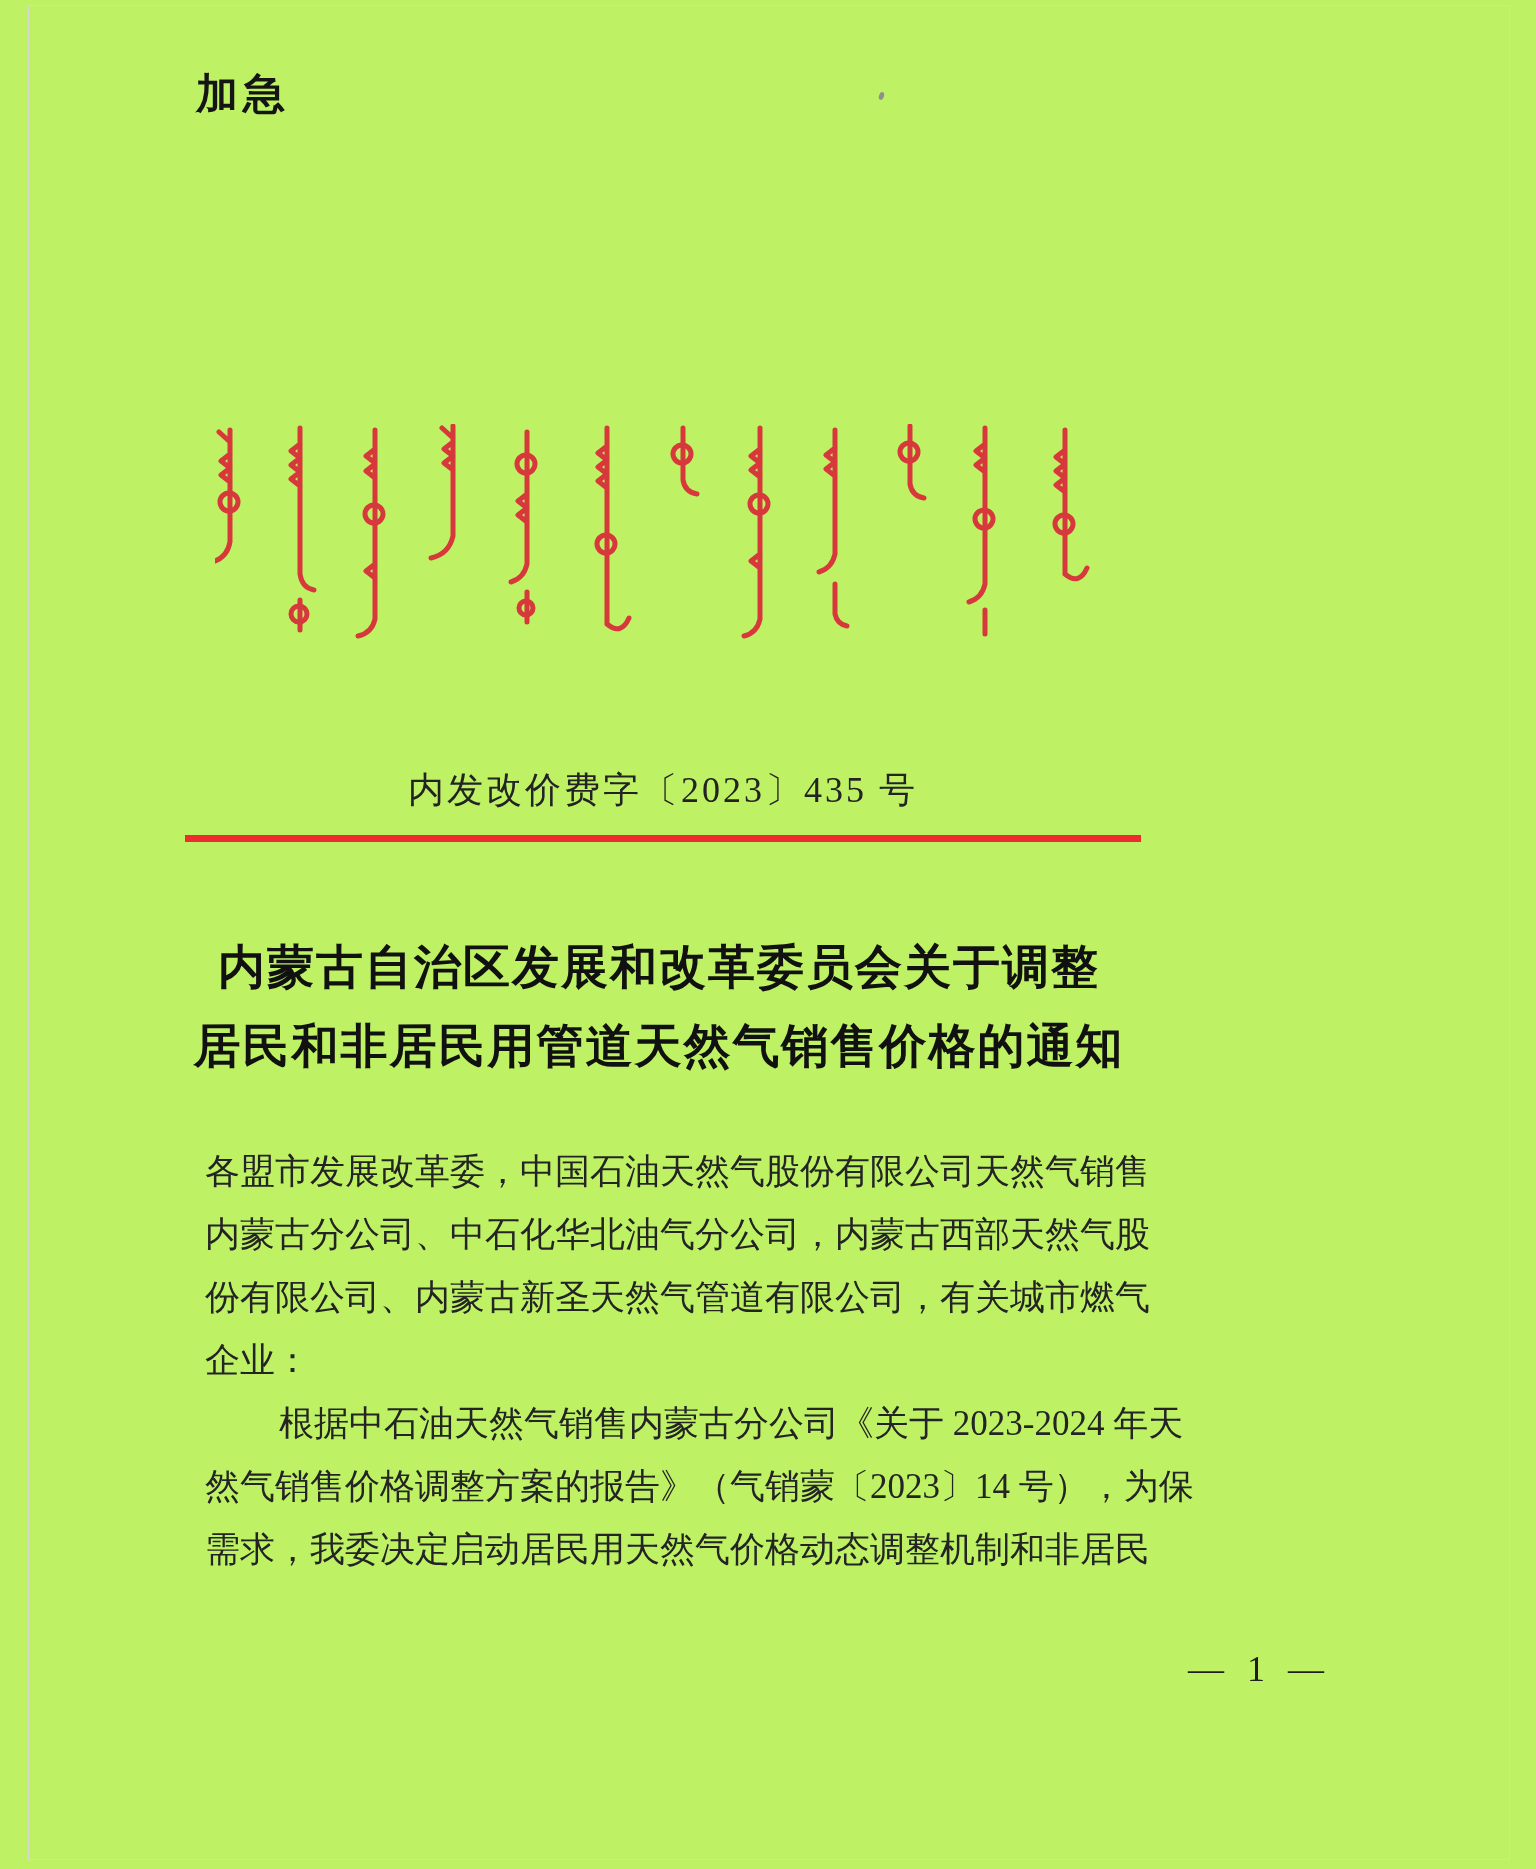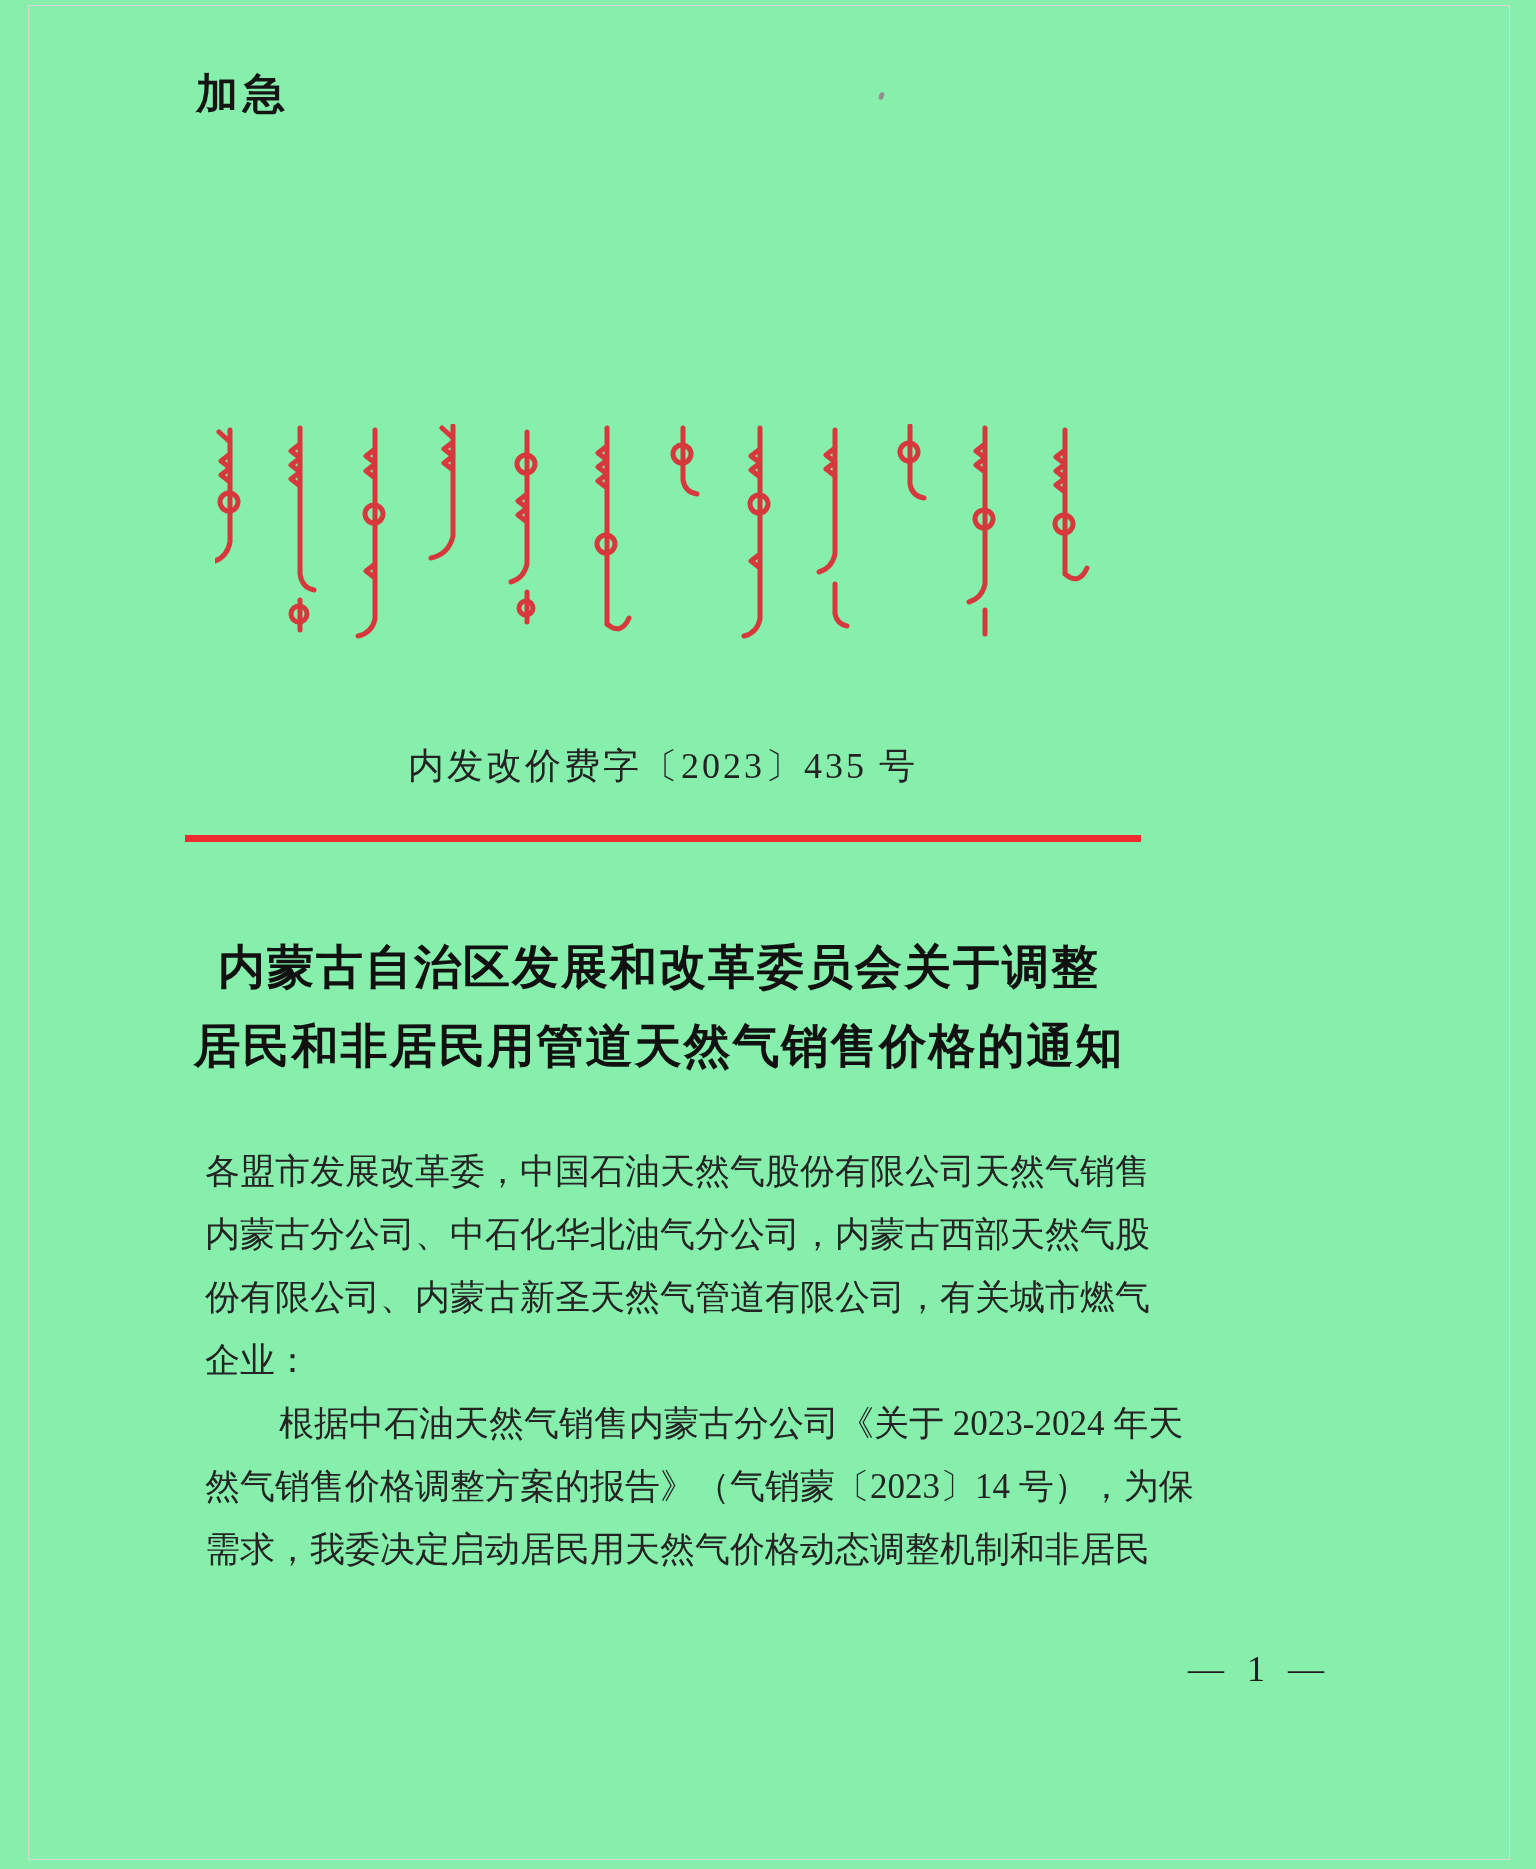--- a/index.html
+++ b/index.html
@@ -5,21 +5,21 @@
   html, body {
     margin: 0;
     padding: 0;
     background: #e8e8e8;
   }
   .page {
     position: relative;
     width: 1536px;
     height: 1869px;
     margin: 0 auto;
-    background: #86efac;
+    background: #bef264;
     overflow: hidden;
     font-family: "Liberation Serif", "DejaVu Serif", serif;
     color: #1c1c1c;
   }
   .scan-border {
     position: absolute;
     left: 28px;
     top: 5px;
     right: 26px;
     bottom: 9px;
@@ -69,21 +69,21 @@
   .mongolian {
     position: absolute;
     left: 215px;
     top: 424px;
     width: 890px;
     height: 215px;
   }
   .doc-number {
     position: absolute;
     left: 185px;
-    top: 742px;
+    top: 766px;
     width: 956px;
     text-align: center;
     font-size: 36px;
     letter-spacing: 3px;
     color: #232323;
   }
   .red-rule {
     position: absolute;
     left: 185px;
     top: 835px;

